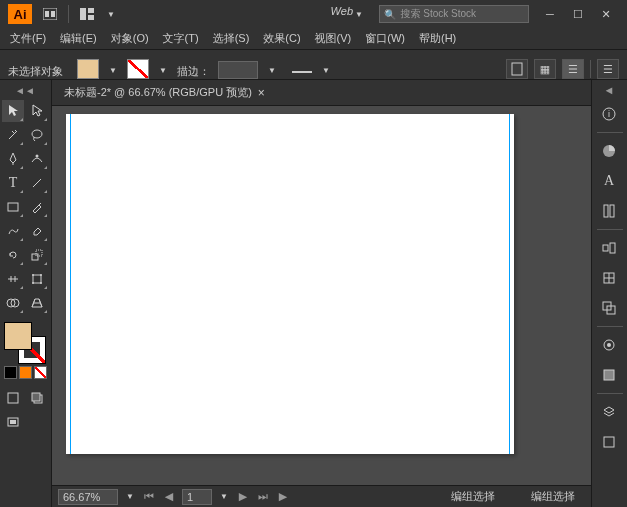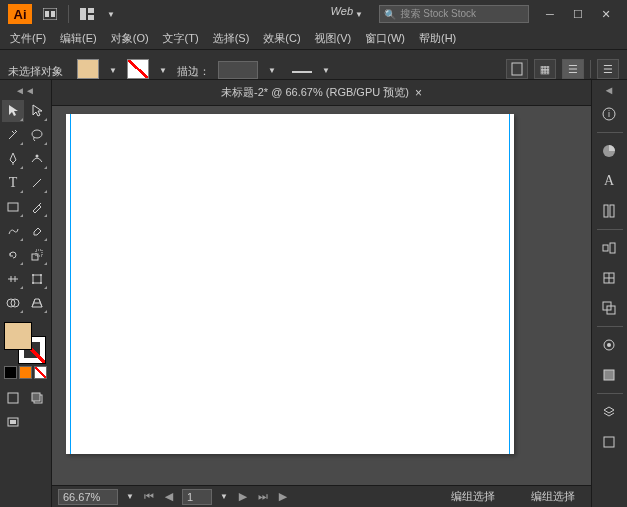--- a/index.html
+++ b/index.html
@@ -39,21 +39,21 @@
     .color-section { margin-top: 6px; padding: 2px; }
     .fill-stroke-box { position: relative; width: 42px; height: 42px; }
     .fill-box { position: absolute; top: 0; left: 0; width: 28px; height: 28px; background: #e8c896; border: 1px solid #000; z-index: 2; }
     .stroke-box { position: absolute; bottom: 0; right: 0; width: 28px; height: 28px; background: #fff; border: 1px solid #000; }
     .stroke-box::before { content: ''; position: absolute; top: 5px; left: 5px; right: 5px; bottom: 5px; background: #323232; }
     .stroke-box::after { content: ''; position: absolute; top: 0; left: 0; right: 0; bottom: 0; background: linear-gradient(to top right, transparent 45%, red 45%, red 55%, transparent 55%); }
     .mini-swatches { display: flex; gap: 2px; margin-top: 2px; }
     .mini-sw { width: 13px; height: 13px; border: 1px solid #666; }
     
     .doc-area { flex: 1; background: #262626; display: flex; flex-direction: column; }
-    .doc-tabs { height: 26px; background: #323232; display: flex; align-items: center; padding: 0 4px; border-bottom: 1px solid #1a1a1a; justify-content: center; }
+    .doc-tabs { height: 26px; background: #323232; display: flex; align-items: center; padding: 0 4px; border-bottom: 1px solid #1a1a1a; }
     .doc-tab { padding: 4px 8px; color: #ccc; display: flex; align-items: center; gap: 6px; }
     .tab-close { font-size: 12px; color: #ccc; }
     .canvas-wrap { flex: 1; background: #4a4a4a; padding: 8px 0 0 12px; position: relative; overflow: hidden; }
     .artboard { width: 448px; height: 340px; background: #fff; position: relative; margin-left: 2px; box-shadow: 2px 2px 4px rgba(0,0,0,0.3); }
     .guide-v { position: absolute; top: 0; bottom: 0; width: 1px; background: #00a0ff; }
     .canvas-content { position: absolute; top: 28px; left: 18px; right: 18px; bottom: 28px; background: radial-gradient(ellipse at 30% 40%, #e84020 0%, #c83010 40%, #a82808 100%); overflow: hidden; clip-path: polygon(0% 8%, 3% 4%, 6% 8%, 9% 4%, 12% 8%, 15% 4%, 18% 8%, 21% 4%, 24% 8%, 27% 4%, 30% 8%, 33% 4%, 36% 8%, 39% 4%, 42% 8%, 45% 4%, 48% 8%, 51% 4%, 54% 8%, 57% 4%, 60% 8%, 63% 4%, 66% 8%, 69% 4%, 72% 8%, 75% 4%, 78% 8%, 81% 4%, 84% 8%, 87% 4%, 90% 8%, 93% 4%, 96% 8%, 100% 4%, 96% 12%, 100% 16%, 96% 20%, 100% 24%, 96% 28%, 100% 32%, 96% 36%, 100% 40%, 96% 44%, 100% 48%, 96% 52%, 100% 56%, 96% 60%, 100% 64%, 96% 68%, 100% 72%, 96% 76%, 100% 80%, 96% 84%, 100% 88%, 96% 92%, 100% 96%, 96% 92%, 93% 96%, 90% 92%, 87% 96%, 84% 92%, 81% 96%, 78% 92%, 75% 96%, 72% 92%, 69% 96%, 66% 92%, 63% 96%, 60% 92%, 57% 96%, 54% 92%, 51% 96%, 48% 92%, 45% 96%, 42% 92%, 39% 96%, 36% 92%, 33% 96%, 30% 92%, 27% 96%, 24% 92%, 21% 96%, 18% 92%, 15% 96%, 12% 92%, 9% 96%, 6% 92%, 3% 96%, 0% 92%, 4% 88%, 0% 84%, 4% 80%, 0% 76%, 4% 72%, 0% 68%, 4% 64%, 0% 60%, 4% 56%, 0% 52%, 4% 48%, 0% 44%, 4% 40%, 0% 36%, 4% 32%, 0% 28%, 4% 24%, 0% 20%, 4% 16%, 0% 12%); }
     .leaf-overlay { position: absolute; top: 10%; left: 30%; width: 50%; height: 80%; background: radial-gradient(ellipse at 50% 50%, rgba(255,100,60,0.4) 0%, transparent 70%); border-radius: 50% 10% 50% 10%; transform: rotate(15deg); }
     .watermark { position: absolute; top: 40%; left: 35%; color: rgba(200,200,200,0.4); font-size: 32px; font-weight: bold; font-style: italic; letter-spacing: -2px; }
     .statusbar { height: 22px; background: #323232; display: flex; align-items: center; padding: 0 6px; gap: 6px; color: #ccc; border-top: 1px solid #1a1a1a; }
     .zoom-field { width: 60px; height: 16px; background: #4a4a4a; border: 1px solid #666; padding: 0 4px; display: flex; align-items: center; }

